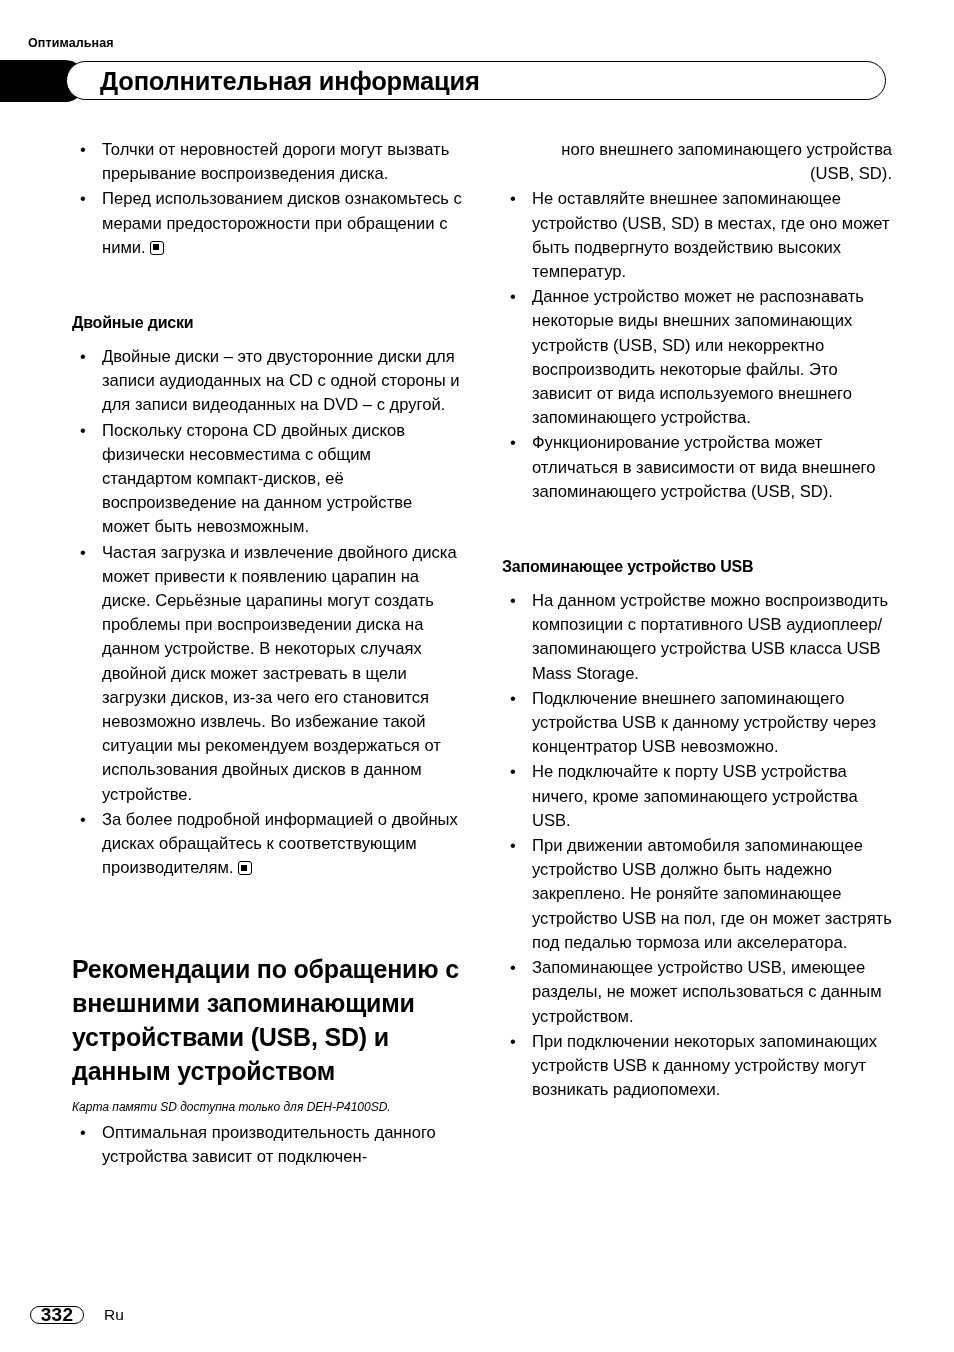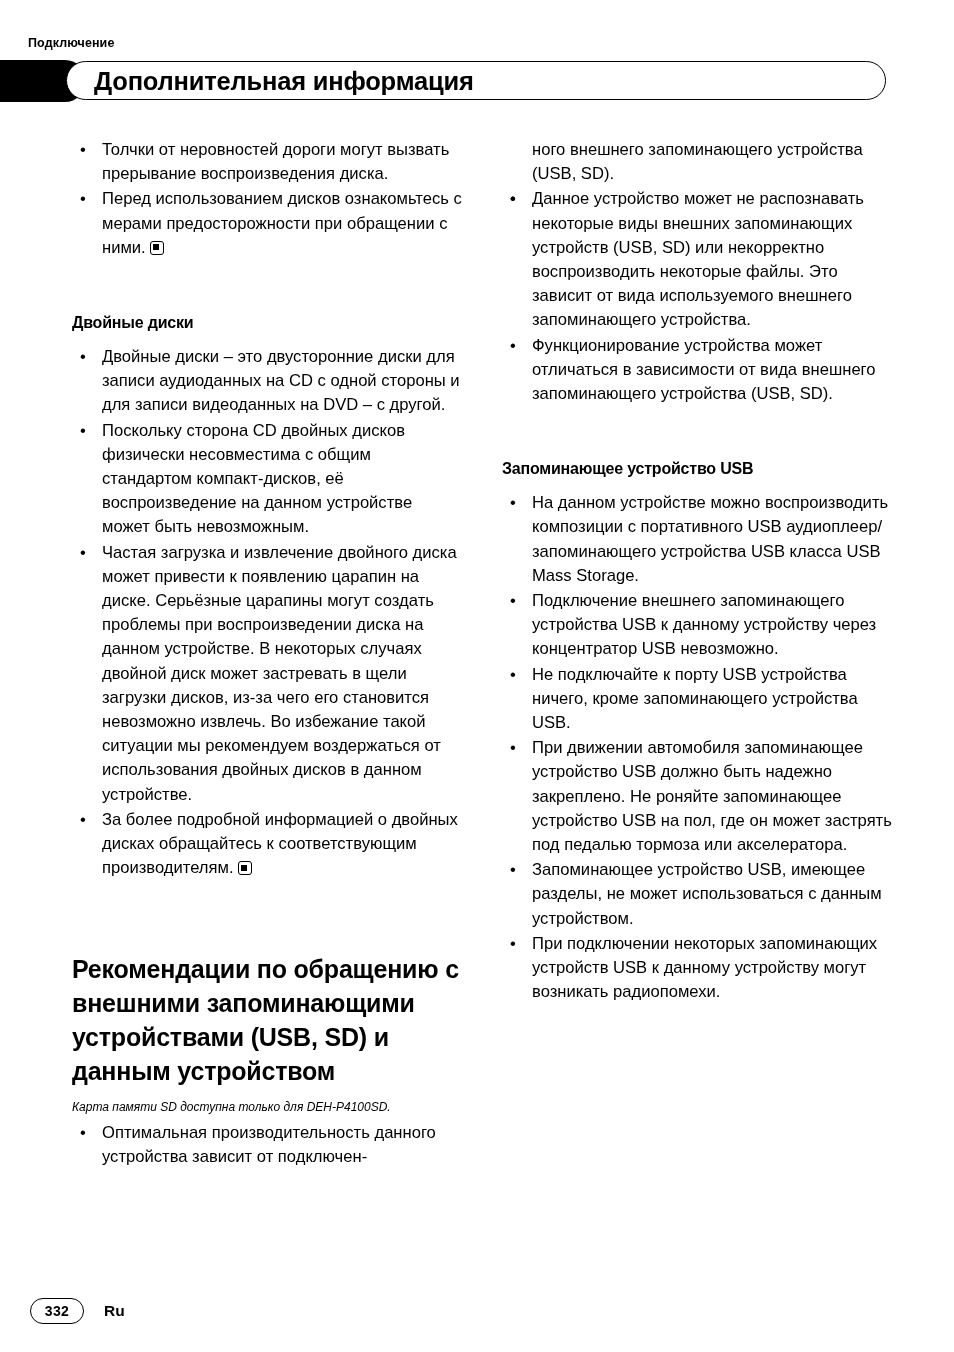--- a/index.html
+++ b/index.html
@@ -60,21 +60,21 @@
     width: 820px;
     height: 39px;
     border: 1.6px solid #000000;
     border-radius: 21px;
     box-sizing: border-box;
     background: #ffffff;
   }
 
   .header-title {
     position: absolute;
-    left: 94px;
+    left: 100px;
     top: 62px;
     font-size: 25.5px;
     font-weight: bold;
     letter-spacing: -0.2px;
     line-height: 38px;
     white-space: nowrap;
   }
 
   
   .col {
@@ -127,20 +127,21 @@
     top: 0;
     font-size: 16.6px;
     line-height: 24.2px;
   }
   
   p.cont {
     margin: 0 0 1px 0;
     padding-left: 30px;
     font-size: 16.6px;
     line-height: 24.2px;
+    text-align: right;
   }
 
   
   .eos {
     display: inline-block;
     width: 14px;
     height: 14px;
     border: 1.4px solid #000;
     border-radius: 3px;
     box-sizing: border-box;
@@ -161,43 +162,43 @@
   
   .footer {
     position: absolute;
     left: 30px;
     bottom: 28px;
     display: flex;
     align-items: center;
   }
   .page-pill {
     min-width: 54px;
-    height: 26px;
+    height: 18px;
     border: 1.8px solid #000;
     border-radius: 14px;
     box-sizing: border-box;
     display: flex;
     align-items: center;
     justify-content: center;
-    font-size: 14px;
+    font-size: 19px;
     font-weight: bold;
     letter-spacing: 0.3px;
   }
   .lang-code {
     margin-left: 20px;
     font-size: 15.5px;
-    font-weight: bold;
+    font-weight: normal;
   }
 </style>
 </head>
 <body>
 
 <div class="page">
 
-  <div class="running-head">Подключение</div>
+  <div class="running-head">Оптимальная</div>
 
   <div class="header-band">
     <div class="header-tab"></div>
     <div class="header-pill"></div>
   </div>
   <div class="header-title">Дополнительная информация</div>
 
   <div class="col col-left">
 
     <ul class="list">
@@ -245,20 +246,21 @@
 
   </div>
 
   <div class="col col-right">
 
     <p class="cont">ного внешнего запоминающего устройства (USB, SD).</p>
 
     <ul class="list">
       <li>
         <span class="bullet">•</span>
+        <span>Не оставляйте внешнее запоминающее устройство (USB, SD) в местах, где оно может быть подвергнуто воздействию высоких температур.</span>
       </li>
       <li>
         <span class="bullet">•</span>
         <span>Данное устройство может не распознавать некоторые виды внешних запоминающих устройств (USB, SD) или некорректно воспроизводить некоторые файлы. Это зависит от вида используемого внешнего запоминающего устройства.</span>
       </li>
       <li>
         <span class="bullet">•</span>
         <span>Функционирование устройства может отличаться в зависимости от вида внешнего запоминающего устройства (USB, SD).</span>
       </li>
     </ul>

